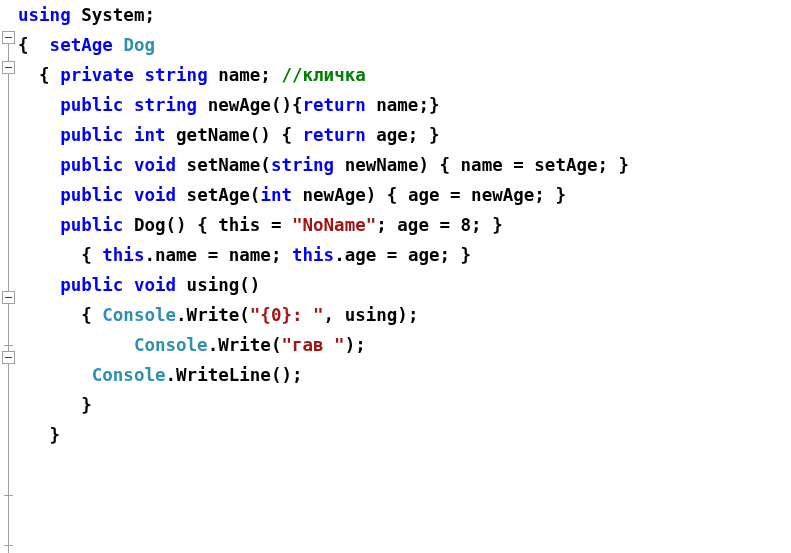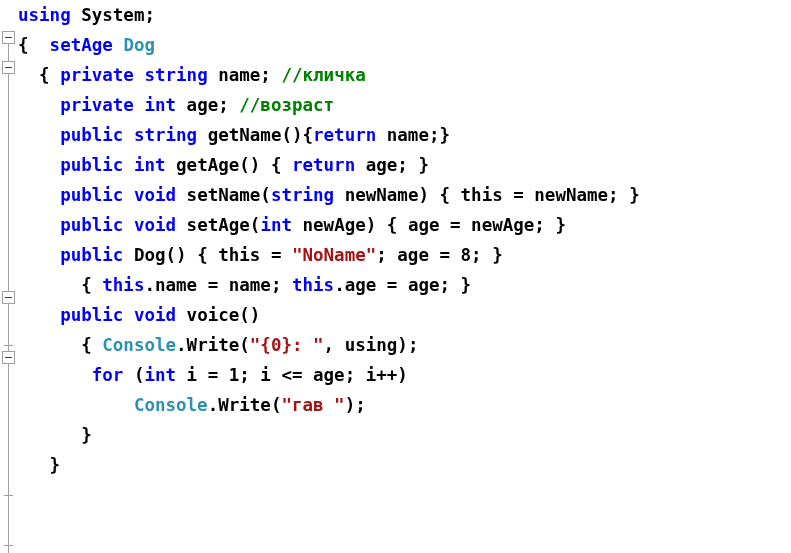--- a/index.html
+++ b/index.html
@@ -99,28 +99,27 @@
       <div class="fold-box" style="top: 351px;"></div>
       <div class="fold-end" style="top: 345px;"></div>
       <div class="fold-end" style="top: 495px;"></div>
       <div class="fold-end" style="top: 545px;"></div>
     </div>
 
   <div id="code">
       <div class="code-line"><span class="kw">using</span><span class="pln"> System;</span></div>
       <div class="code-line"><span class="pln">{  </span><span class="kw">setAge</span><span class="pln"> </span><span class="type">Dog</span></div>
       <div class="code-line"><span class="pln">  { </span><span class="kw">private</span><span class="pln"> </span><span class="kw">string</span><span class="pln"> name; </span><span class="cmt">//кличка</span></div>
-      <div class="code-line"><span class="pln">    </span><span class="kw">private</span><span class="pln"> </span><span class="kw">int</span><span class="pln"> age; </span><span class="cmt">//возраст</span></div>
-      <div class="code-line"><span class="pln">    </span><span class="kw">public</span><span class="pln"> </span><span class="kw">string</span><span class="pln"> getName(){</span><span class="kw">return</span><span class="pln"> name;}</span></div>
-      <div class="code-line"><span class="pln">    </span><span class="kw">public</span><span class="pln"> </span><span class="kw">int</span><span class="pln"> getAge() { </span><span class="kw">return</span><span class="pln"> age; }</span></div>
-      <div class="code-line"><span class="pln">    </span><span class="kw">public</span><span class="pln"> </span><span class="kw">void</span><span class="pln"> setName(</span><span class="kw">string</span><span class="pln"> newName) { this = newName; }</span></div>
+      <div class="code-line"><span class="pln">    </span><span class="kw">public</span><span class="pln"> </span><span class="kw">string</span><span class="pln"> newAge(){</span><span class="kw">return</span><span class="pln"> name;}</span></div>
+      <div class="code-line"><span class="pln">    </span><span class="kw">public</span><span class="pln"> </span><span class="kw">int</span><span class="pln"> getName() { </span><span class="kw">return</span><span class="pln"> age; }</span></div>
+      <div class="code-line"><span class="pln">    </span><span class="kw">public</span><span class="pln"> </span><span class="kw">void</span><span class="pln"> setName(</span><span class="kw">string</span><span class="pln"> newName) { name = setAge; }</span></div>
       <div class="code-line"><span class="pln">    </span><span class="kw">public</span><span class="pln"> </span><span class="kw">void</span><span class="pln"> setAge(</span><span class="kw">int</span><span class="pln"> newAge) { age = newAge; }</span></div>
       <div class="code-line"><span class="pln">    </span><span class="kw">public</span><span class="pln"> Dog() { this = </span><span class="str">"NoName"</span><span class="pln">; age = 8; }</span></div>
       <div class="code-line"><span class="pln">      { </span><span class="kw">this</span><span class="pln">.name = name; </span><span class="kw">this</span><span class="pln">.age = age; }</span></div>
-      <div class="code-line"><span class="pln">    </span><span class="kw">public</span><span class="pln"> </span><span class="kw">void</span><span class="pln"> voice()</span></div>
+      <div class="code-line"><span class="pln">    </span><span class="kw">public</span><span class="pln"> </span><span class="kw">void</span><span class="pln"> using()</span></div>
       <div class="code-line"><span class="pln">      { </span><span class="type">Console</span><span class="pln">.Write(</span><span class="str">"{0}: "</span><span class="pln">, using);</span></div>
-      <div class="code-line"><span class="pln">       </span><span class="kw">for</span><span class="pln"> (</span><span class="kw">int</span><span class="pln"> i = 1; i &lt;= age; i++)</span></div>
       <div class="code-line"><span class="pln">           </span><span class="type">Console</span><span class="pln">.Write(</span><span class="str">"гав "</span><span class="pln">);</span></div>
+      <div class="code-line"><span class="pln">       </span><span class="type">Console</span><span class="pln">.WriteLine();</span></div>
       <div class="code-line"><span class="pln">      }</span></div>
       <div class="code-line"><span class="pln">   }</span></div>
     </div>
 
 </div>
 
 </body></html>

